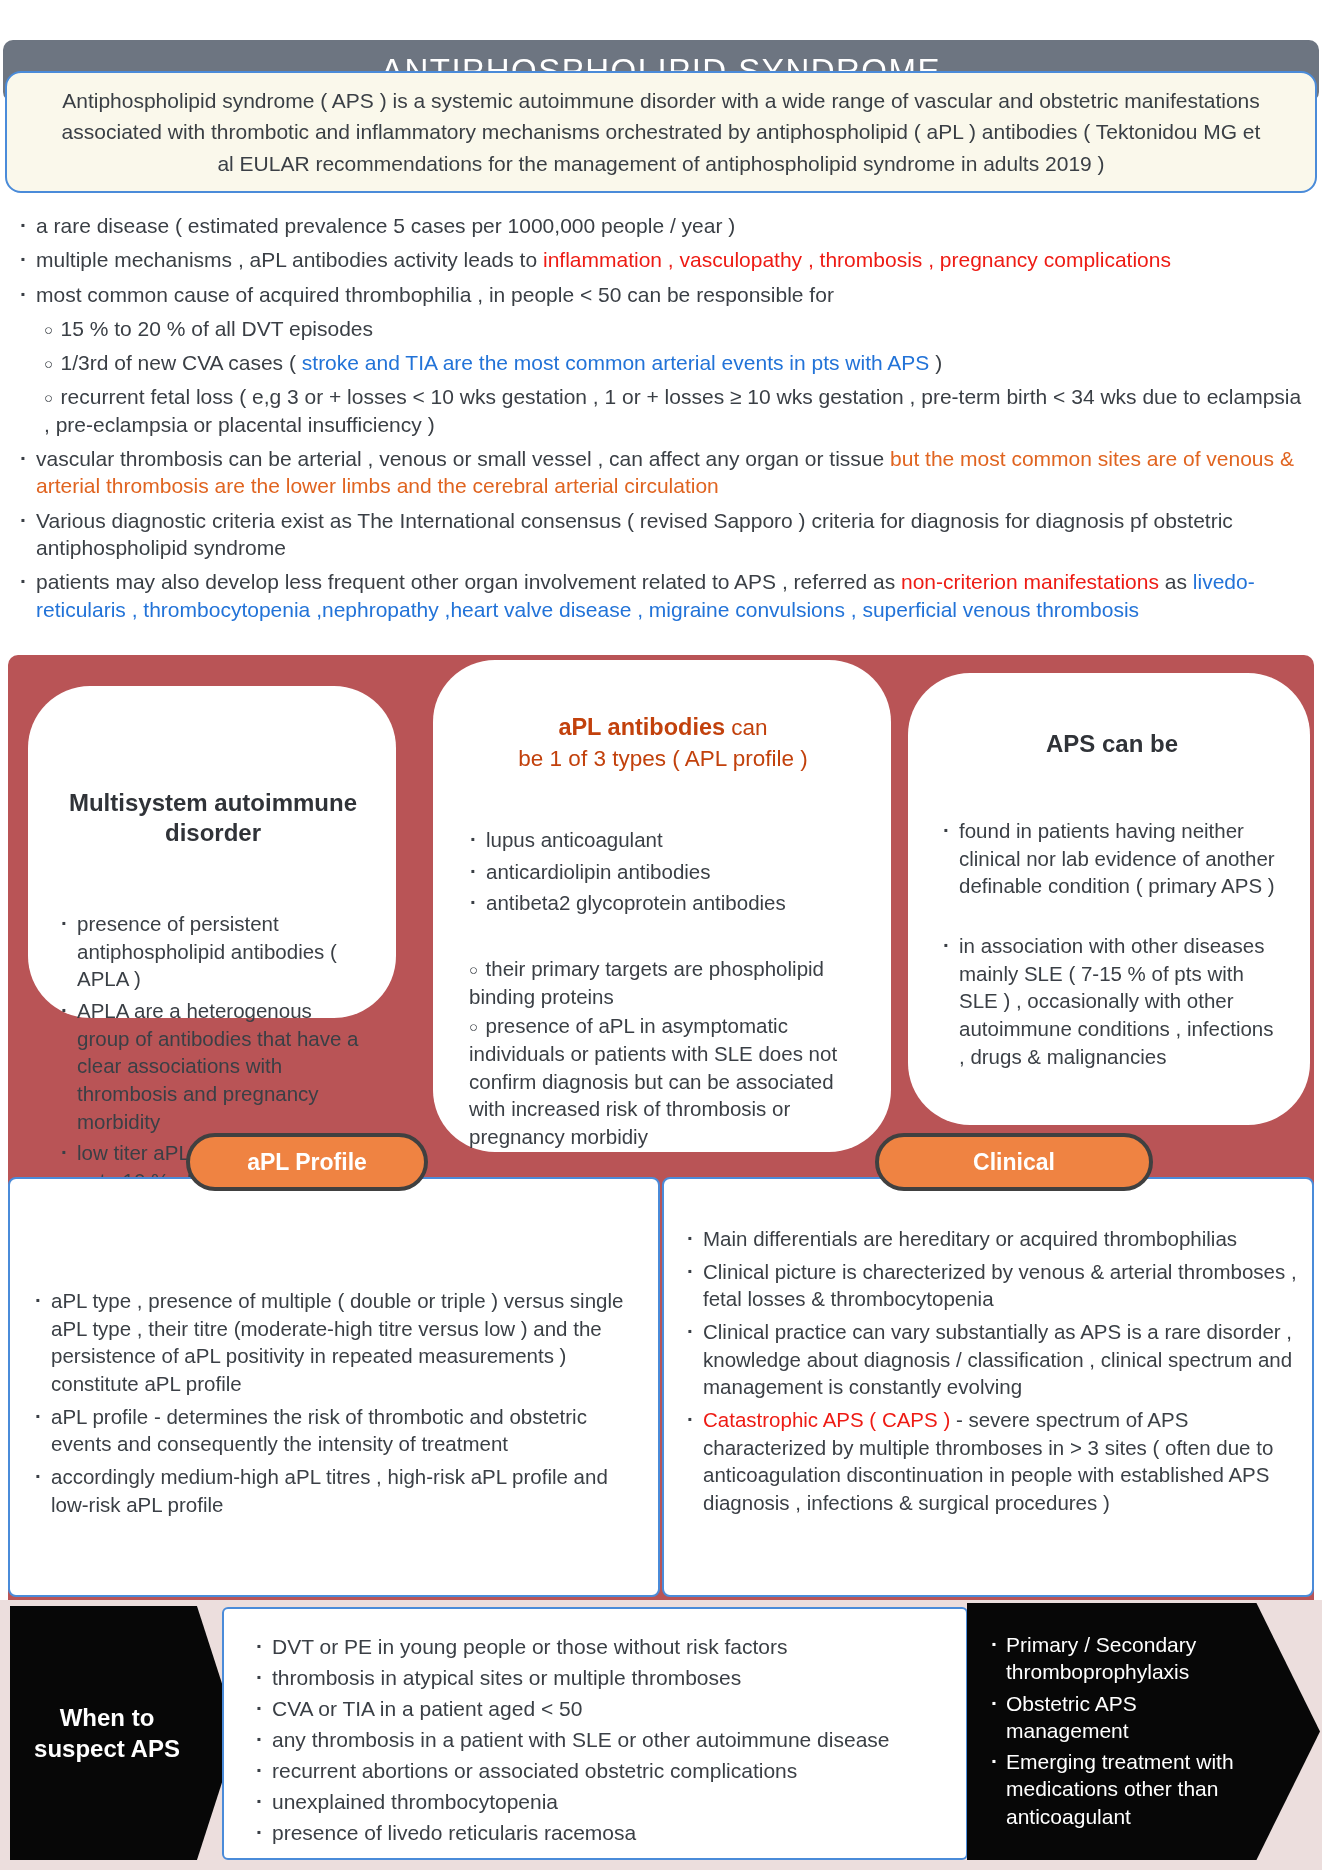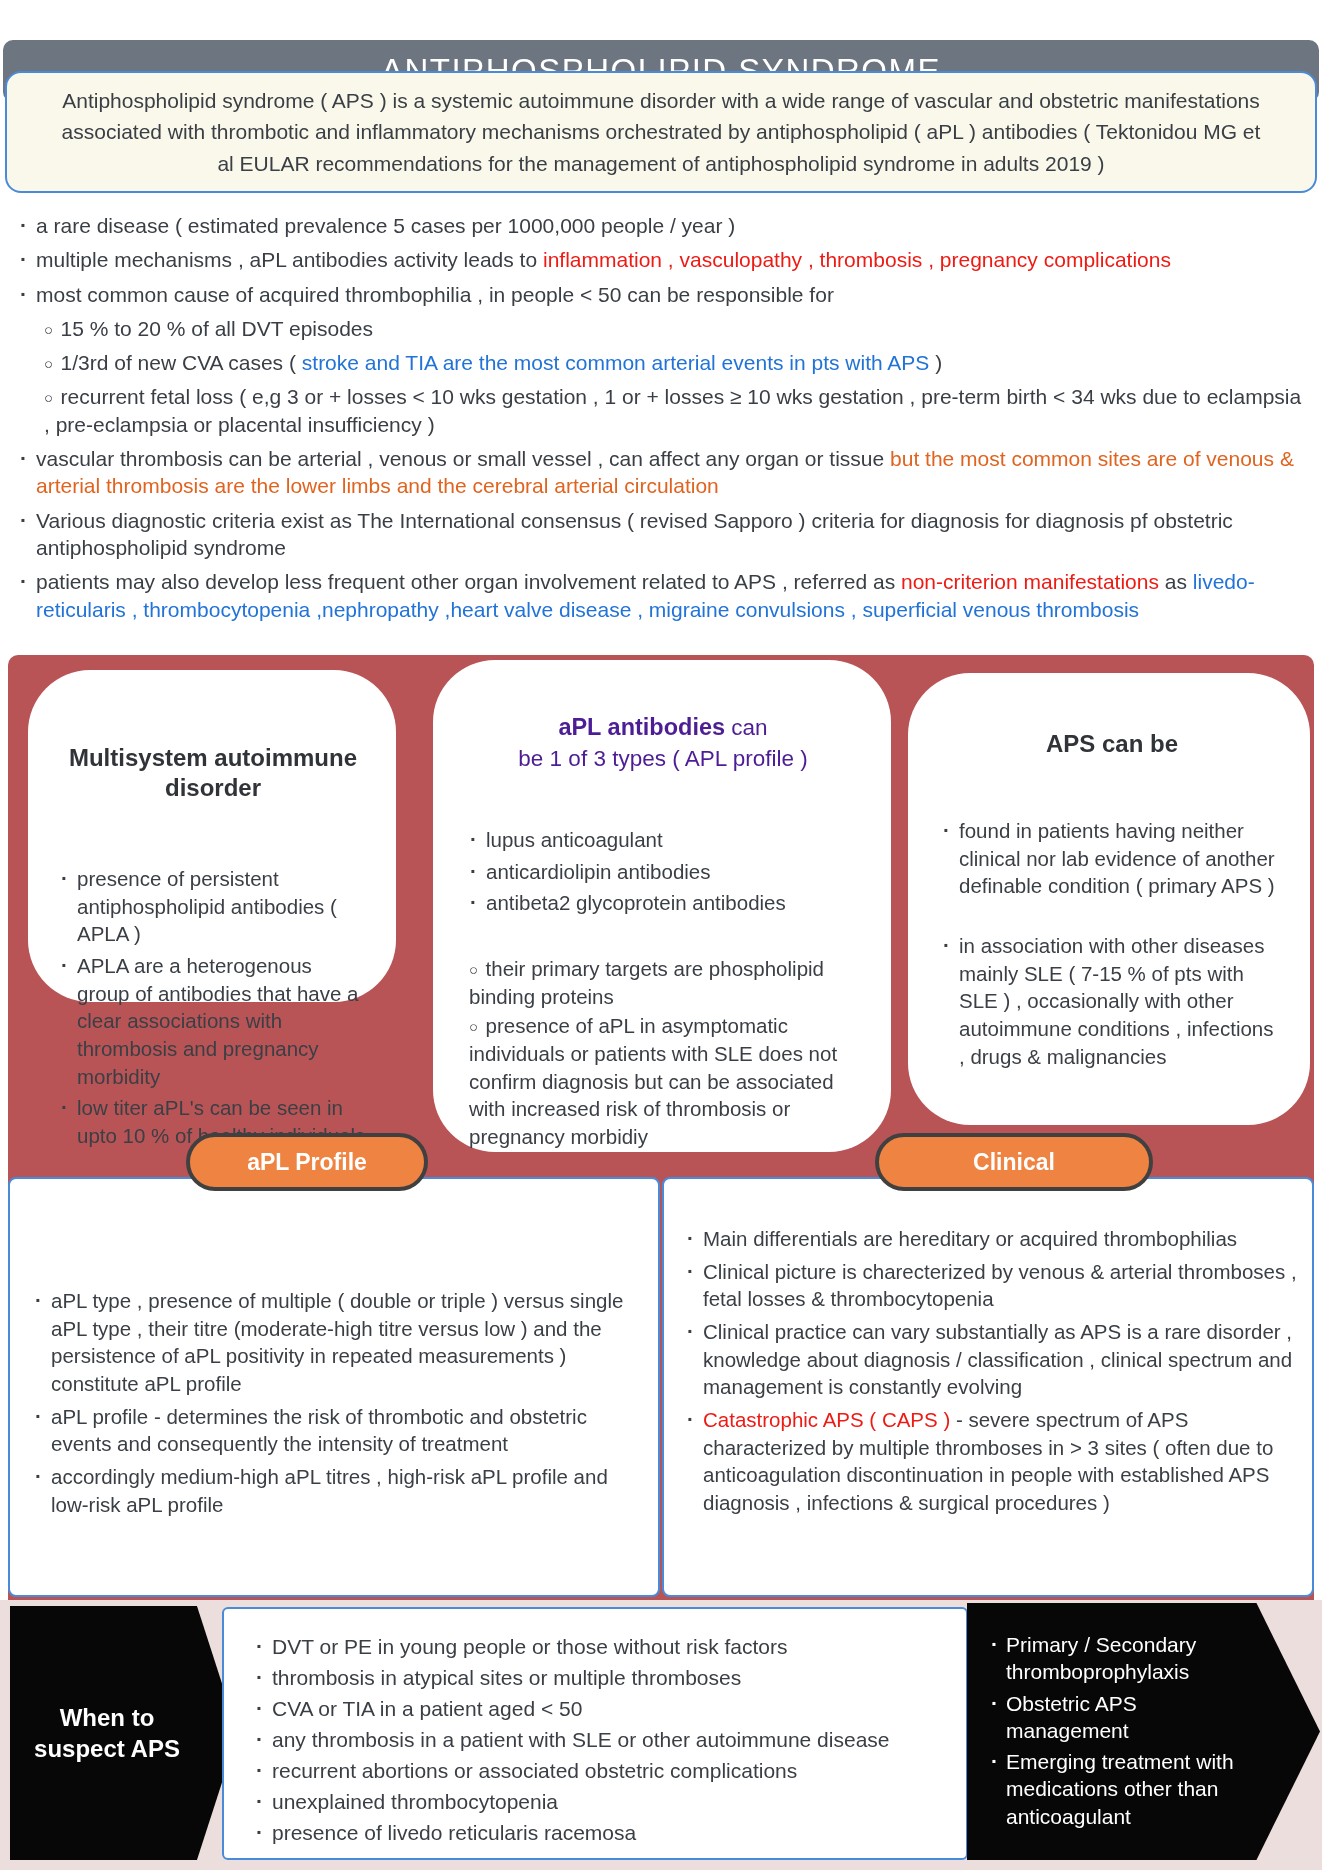--- a/index.html
+++ b/index.html
@@ -33,24 +33,24 @@
   .redzone{position:absolute;left:8px;top:655px;width:1306px;height:945px;background:#b95456;
            border-radius:10px 10px 0 0;}
   .roundbox{position:absolute;background:#fff;border-radius:62px;box-sizing:border-box;color:#3a3f45;}
   .roundbox h2{margin:0;text-align:center;font-size:24px;color:#303338;line-height:1.25;}
   .roundbox ul{list-style:none;margin:0;padding:0;font-size:20.5px;line-height:1.35;}
   .roundbox li{position:relative;padding-left:17px;margin-bottom:4px;}
   .roundbox li::before{content:"\00B7";position:absolute;left:1px;top:-1px;font-weight:bold;}
   .roundbox ul.subs li{padding-left:0;margin-bottom:2px;}
   .roundbox ul.subs li::before{content:"\25CB\2002";position:relative;left:0;font-size:15px;font-weight:normal;}
 
-  .box1{left:20px;top:15px;width:368px;height:332px;padding:73px 30px 0 32px;}
+  .box1{left:20px;top:31px;width:368px;height:332px;padding:102px 30px 0 32px;}
   .box1 h2{margin-bottom:62px;}
   .box2{left:425px;top:5px;width:458px;height:492px;padding:52px 34px 0 36px;}
-  .box2 .boxtitle{text-align:center;font-size:22.5px;color:#4c1d95;line-height:1.35;}
+  .box2 .boxtitle{text-align:center;font-size:22.5px;color:#c2410c;line-height:1.35;}
   .box2 .boxtitle .b{font-weight:bold;font-size:23.5px;}
   .box2 ul.mains{margin-top:52px;}
   .box2 ul.subs{margin-top:38px;}
   .box3{left:900px;top:18px;width:402px;height:452px;padding:56px 28px 0 34px;}
   .box3 h2{margin-bottom:58px;}
   .box3 li + li{margin-top:32px;}
 
   .pill{position:absolute;height:58px;background:#ef8342;border:4px solid #404040;border-radius:32px;
         display:flex;align-items:center;justify-content:center;color:#fff;font-weight:bold;
         font-size:23px;z-index:3;box-sizing:border-box;}

